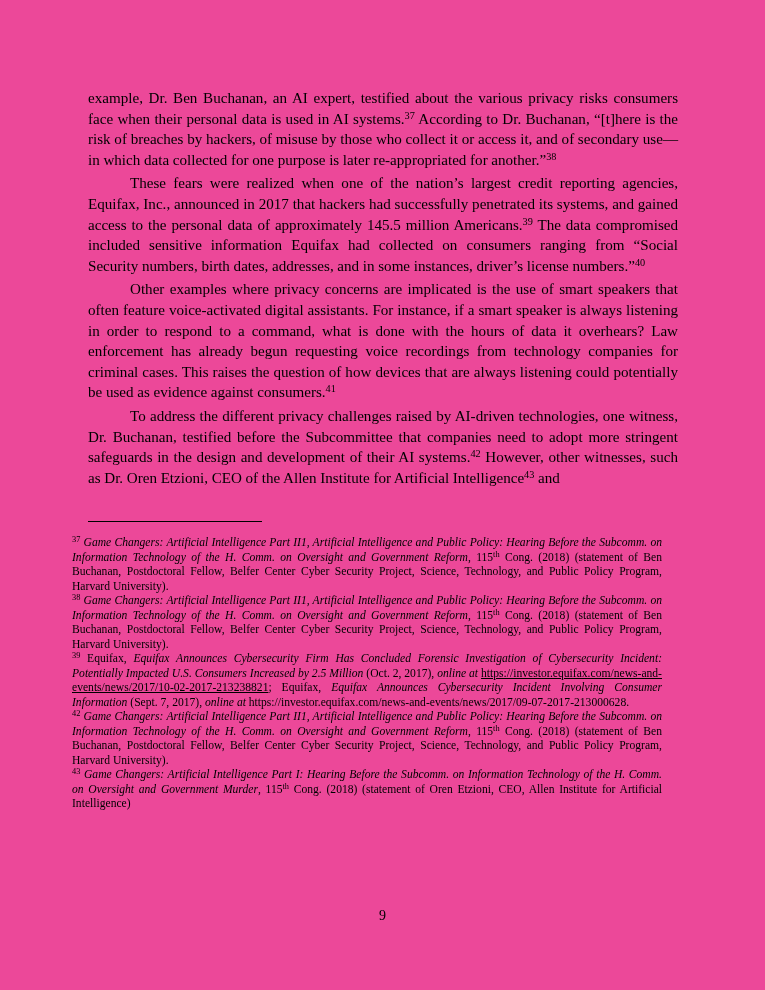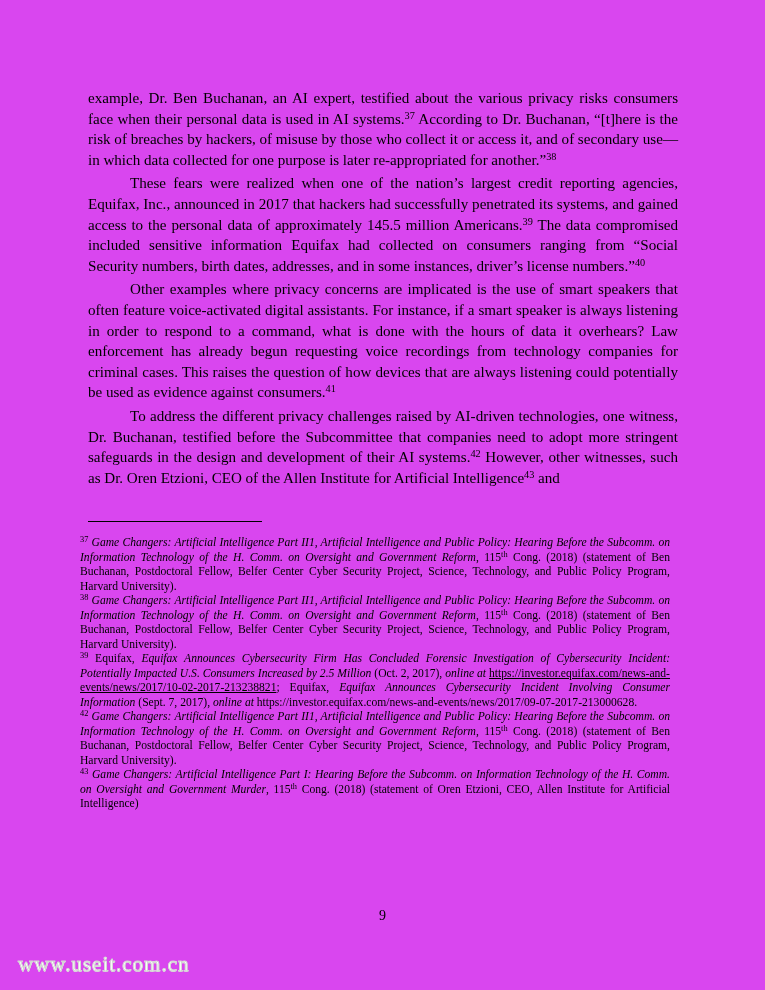--- a/index.html
+++ b/index.html
@@ -11,21 +11,21 @@
   body {
     font-family: "Liberation Serif", "DejaVu Serif", serif;
     color: #000000;
     -webkit-font-smoothing: antialiased;
   }
   .page {
     position: relative;
     width: 765px;
     height: 990px;
     margin: 0 auto;
-    background: #d946ef;
+    background: #ec4899;
     overflow: hidden;
     box-sizing: border-box;
   }
   .content {
     position: absolute;
     left: 88px;
     top: 88px;
     width: 590px;
   }
   
@@ -52,21 +52,21 @@
   .footnote-rule {
     position: absolute;
     left: 88px;
     top: 521px;
     width: 174px;
     height: 0;
     border-top: 1px solid #000000;
   }
   .footnotes {
     position: absolute;
-    left: 80px;
+    left: 72px;
     top: 536px;
     width: 590px;
     font-size: 11.6px;
     line-height: 14.5px;
   }
   .footnotes .fn {
     margin: 0;
     text-align: justify;
     text-indent: 0;
   }
@@ -133,15 +133,14 @@
         <p class="fn"><sup>37</sup> <i>Game Changers: Artificial Intelligence Part II1, Artificial Intelligence and Public Policy: Hearing Before the Subcomm. on Information Technology of the H. Comm. on Oversight and Government Reform</i><span>, 115</span><sup>th</sup><span> Cong. (2018) (statement of Ben Buchanan, Postdoctoral Fellow, Belfer Center Cyber Security Project, Science, Technology, and Public Policy Program, Harvard University).</span></p>
         <p class="fn"><sup>38</sup> <i>Game Changers: Artificial Intelligence Part II1, Artificial Intelligence and Public Policy: Hearing Before the Subcomm. on Information Technology of the H. Comm. on Oversight and Government Reform</i><span>, 115</span><sup>th</sup><span> Cong. (2018) (statement of Ben Buchanan, Postdoctoral Fellow, Belfer Center Cyber Security Project, Science, Technology, and Public Policy Program, Harvard University).</span></p>
         <p class="fn"><sup>39</sup> <span>Equifax, </span><i>Equifax Announces Cybersecurity Firm Has Concluded Forensic Investigation of Cybersecurity Incident: Potentially Impacted U.S. Consumers Increased by 2.5 Million</i><span> (Oct. 2, 2017), </span><i>online at</i><span> </span><span class="url link">https://investor.equifax.com/news-and-events/news/2017/10-02-2017-213238821</span><span>; Equifax, </span><i>Equifax Announces Cybersecurity Incident Involving Consumer Information</i><span> (Sept. 7, 2017), </span><i>online at</i><span> https://investor.equifax.com/news-and-events/news/2017/09-07-2017-213000628.</span></p>
         <p class="fn"><sup>42</sup> <i>Game Changers: Artificial Intelligence Part II1, Artificial Intelligence and Public Policy: Hearing Before the Subcomm. on Information Technology of the H. Comm. on Oversight and Government Reform</i><span>, 115</span><sup>th</sup><span> Cong. (2018) (statement of Ben Buchanan, Postdoctoral Fellow, Belfer Center Cyber Security Project, Science, Technology, and Public Policy Program, Harvard University).</span></p>
         <p class="fn"><sup>43</sup> <i>Game Changers: Artificial Intelligence Part I: Hearing Before the Subcomm. on Information Technology of the H. Comm. on Oversight and Government Murder</i><span>, 115</span><sup>th</sup><span> Cong. (2018) (statement of Oren Etzioni, CEO, Allen Institute for Artificial Intelligence)</span></p>
       </div>
   </div>
 
   <div class="page-number">9</div>
 
-  <div class="watermark">www.useit.com.cn</div>
 
 </div>
 
 </body></html>

